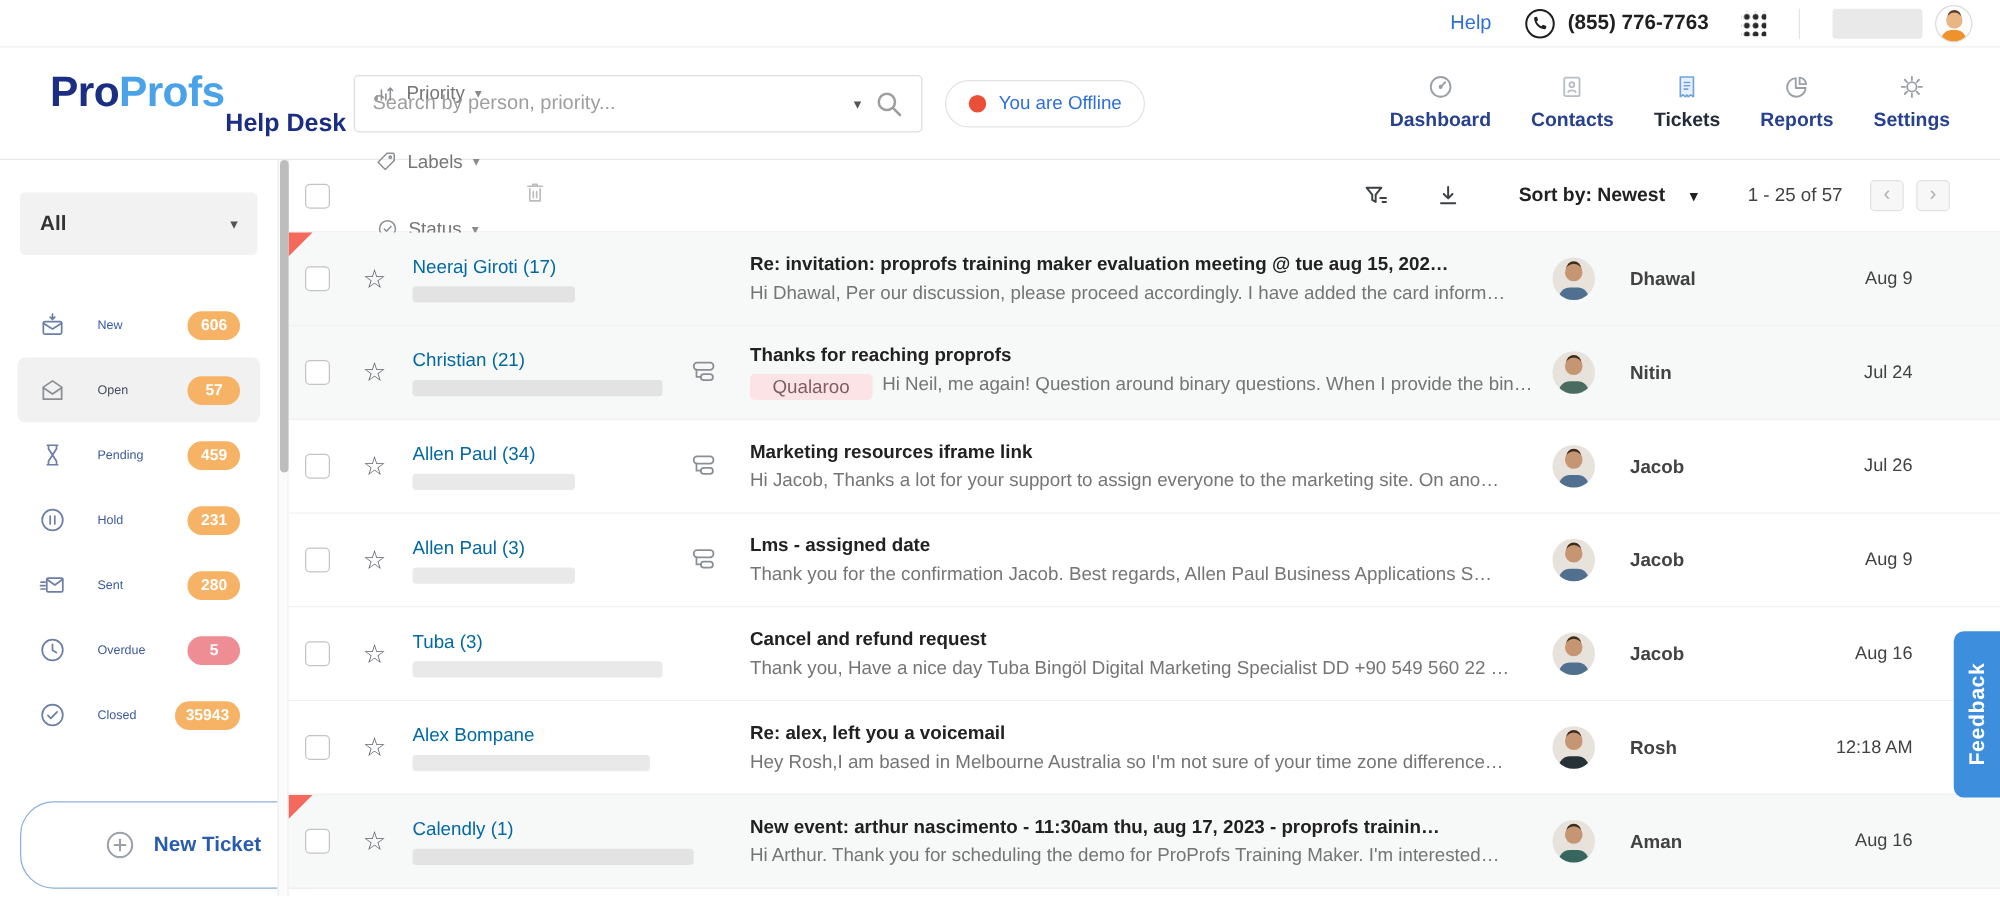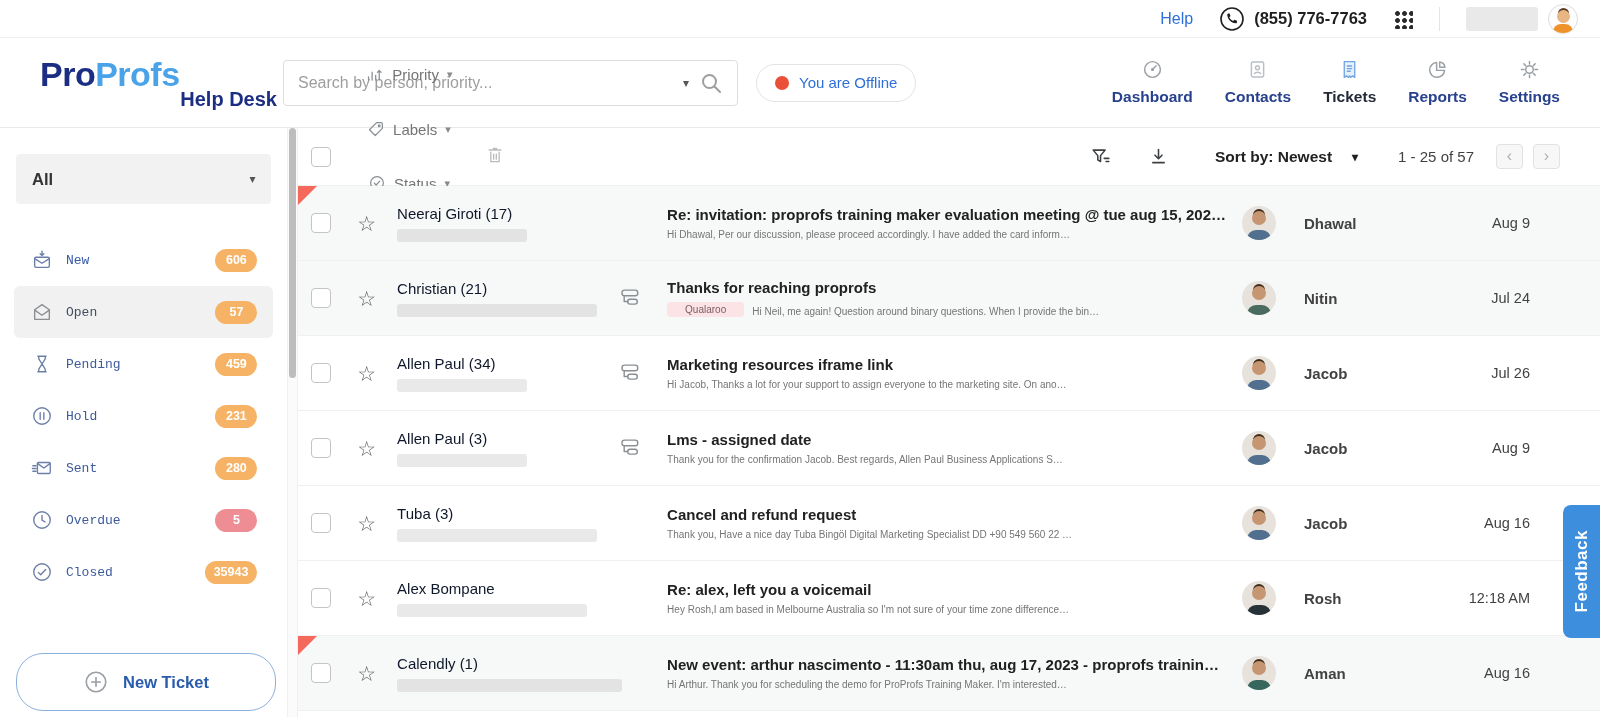--- a/index.html
+++ b/index.html
@@ -61,27 +61,27 @@
 
   
   .all-dropdown { margin:0 16px 30px 16px; height:50px; background:#f2f2f2;
     border-radius:4px; display:flex; align-items:center; justify-content:space-between;
     padding:0 16px; cursor:pointer; }
   .all-label { font-size:16.5px; font-weight:700; color:#333; }
   .side-item { height:52px; margin:0 14px; border-radius:6px; display:flex;
     align-items:center; padding:0 16px; cursor:pointer; }
   .side-item.active { background:#f1f1f1; }
   .side-item .s-icon { width:24px; display:flex; justify-content:center; color:#6b7fa8; }
-  .side-label { margin-left:12px; font-size:13px; color:#3c5a9c;font-family:Liberation Mono, monospace; }
+  .side-label { margin-left:24px; font-size:10px; color:#3c5a9c; }
   .side-item.active .side-label { color:#444c5e; }
   .badge { margin-left:auto; min-width:42px; height:23px; border-radius:12px;
     background:#f6b365; color:#fff; font-size:12.5px; font-weight:700;
     display:flex; align-items:center; justify-content:center; padding:0 9px; }
   .badge.red { background:#ee8d94; }
-  .new-ticket-btn { position:absolute; bottom:6px; left:16px; width:260px; height:58px;
+  .new-ticket-btn { position:absolute; bottom:6px; left:16px; width:260px; height:70px;
     border-radius:27px; border:1px solid #8cb0dd; background:#fff; display:flex;
     align-items:center; justify-content:center; gap:14px; cursor:pointer; }
   .new-ticket-label { color:#2a5cae; font-size:16.5px; font-weight:700; }
 
   
   .list-toolbar { height:58px; display:flex; align-items:center; padding:0 40px 0 13px;
     border-bottom:1px solid #f0f0f0; }
   .checkbox { width:20px; height:20px; border:1.5px solid #c4c4c4; border-radius:4px;
     background:#fff; flex:none; cursor:pointer; }
   .filters { display:flex; align-items:center; gap:36px; margin-left:32px;flex-direction:column; }
@@ -101,29 +101,29 @@
     justify-content:center; cursor:pointer; padding-bottom:2px; }
 
   
   .row { height:75px; display:flex; align-items:center; padding-left:13px;
     border-bottom:1px solid #f0f0f0; position:relative; background:#fff; }
   .row.shaded { background:#f7f8f8; }
   .corner { position:absolute; top:0; left:0; width:0; height:0;
     border-top:19px solid #f4695c; border-right:19px solid transparent; }
   .star { margin-left:26px; font-size:21px; color:#5f6368; cursor:pointer; line-height:1; }
   .who { width:218px; margin-left:21px; }
-  .who-name { font-size:15px; color:#0f172a; }
+  .who-name { font-size:15px; color:#0369a1; }
   .email-blur { height:13px; border-radius:3px; background:#e9e9e9; margin-top:7px; }
   .row.shaded .email-blur { background:#e3e3e3; }
   .thread-slot { width:52px; color:#8a8f94; display:flex; }
   .msg { flex:1; min-width:0; padding-right:16px; }
   .subject { font-size:15px; font-weight:600; color:#212121; white-space:nowrap;
     overflow:hidden; }
-  .preview { font-size:10px; color:#757575; margin-top:6px; white-space:nowrap;
-    overflow:hidden; display:flex; align-items:flex-end; }
+  .preview { font-size:15px; color:#757575; margin-top:6px; white-space:nowrap;
+    overflow:hidden; display:flex; align-items:flex-start; }
   .chip { background:#fce3e5; color:#7d5d60; border-radius:4px; padding:2px 18px;
     margin-right:8px; flex:none; }
   .assignee { width:208px; display:flex; align-items:center; gap:28px; flex:none;font-weight:bold; }
   .assignee-name { font-size:15px; color:#424242; }
   .row-avatar { width:34px; height:34px; border-radius:50%; position:relative;
     overflow:hidden; background:#e7e2dc; flex:none; }
   .row-avatar::before { content:""; position:absolute; left:50%; top:5px; width:14px;
     height:14px; margin-left:-7px; border-radius:50%; background:#c69672;
     box-shadow:0 -3px 0 -1px #3d2b1c; }
   .row-avatar::after { content:""; position:absolute; left:50%; bottom:-4px; width:24px;

